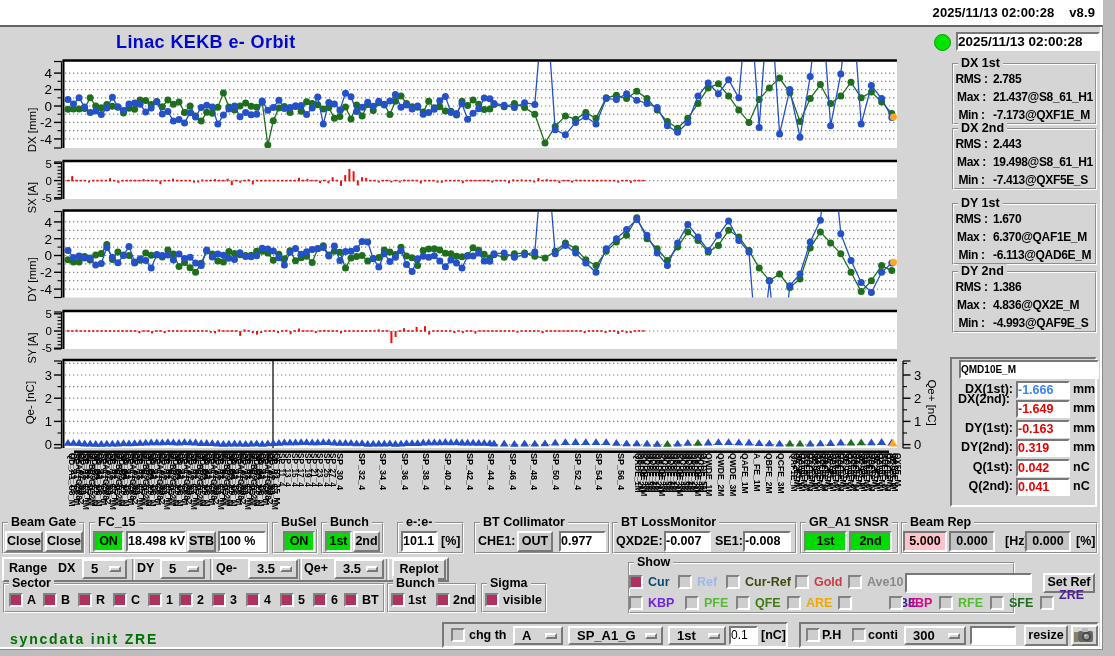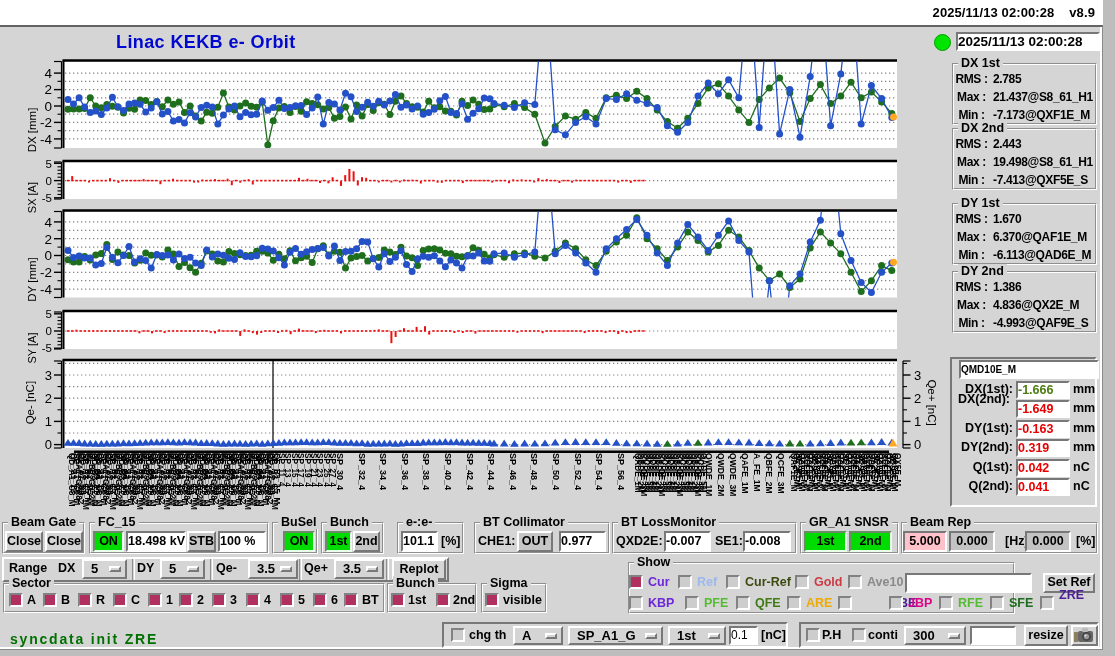--- a/index.html
+++ b/index.html
@@ -1284,21 +1284,21 @@
 <div class="stat" style="left:953px;top:248px"><span class="k">Min :</span>&nbsp;-6.113@QAD6E_M</div>
 <div class="grp" style="left:952px;top:271px;width:145px;height:62px">
     <span class="lbl" style="left:5px">DY 2nd</span>
   </div>
 <div class="stat" style="left:953px;top:280px"><span class="k">RMS :</span>&nbsp;1.386</div>
 <div class="stat" style="left:953px;top:298px"><span class="k">Max :</span>&nbsp;4.836@QX2E_M</div>
 <div class="stat" style="left:953px;top:316px"><span class="k">Min :</span>&nbsp;-4.993@QAF9E_S</div>
 <div class="sunken abs" style="left:950px;top:357px;width:147px;height:150px"></div>
 <div class="wbox" style="left:959px;top:360px;width:140px;height:19px;font-size:10px;line-height:15px">QMD10E_M</div>
 <div class="lab" style="left:955px;top:382px;width:58px;text-align:right">DX(1st):</div>
-<div class="wbox" style="left:1016px;top:381px;width:54px;height:18px;line-height:14px;color:#4d7c0f">-1.666</div>
+<div class="wbox" style="left:1016px;top:381px;width:54px;height:18px;line-height:14px;color:#3b82f6">-1.666</div>
 <div class="lab" style="left:1073px;top:382px">mm</div>
 <div class="lab" style="left:955px;top:392px;width:58px;text-align:center">DX(2nd):</div>
 <div class="wbox" style="left:1016px;top:400px;width:54px;height:18px;line-height:14px;color:#e80000">-1.649</div>
 <div class="lab" style="left:1073px;top:401px">mm</div>
 <div class="lab" style="left:955px;top:421px;width:58px;text-align:right">DY(1st):</div>
 <div class="wbox" style="left:1016px;top:420px;width:54px;height:18px;line-height:14px;color:#e80000">-0.163</div>
 <div class="lab" style="left:1073px;top:421px">mm</div>
 <div class="lab" style="left:955px;top:440px;width:58px;text-align:right">DY(2nd):</div>
 <div class="wbox" style="left:1016px;top:439px;width:54px;height:18px;line-height:14px;color:#e80000">0.319</div>
 <div class="lab" style="left:1073px;top:440px">mm</div>
@@ -1409,21 +1409,21 @@
 <div class="lab" style="left:453px;top:593px">2nd</div>
 <div class="grp" style="left:481px;top:583px;width:66px;height:30px">
     <span class="lbl" style="left:5px">Sigma</span>
   </div>
 <span class="cb on" style="left:485px;top:593px"></span>
 <div class="lab" style="left:503px;top:593px">visible</div>
 <div class="grp" style="left:628px;top:562px;width:387px;height:52px">
     <span class="lbl" style="left:5px">Show</span>
   </div>
 <span class="cb on" style="left:629px;top:575px"></span>
-<div class="lab" style="left:648px;top:575px;color:#6d28d9">Cur</div>
+<div class="lab" style="left:648px;top:575px;color:#0c4a6e">Cur</div>
 <span class="cb " style="left:678px;top:575px"></span>
 <div class="lab" style="left:697px;top:575px;color:#9cb8ee">Ref</div>
 <span class="cb " style="left:726px;top:575px"></span>
 <div class="lab" style="left:745px;top:575px;color:#3c4a10">Cur-Ref</div>
 <span class="cb " style="left:795px;top:575px"></span>
 <div class="lab" style="left:814px;top:575px;color:#cc3a44">Gold</div>
 <span class="cb " style="left:848px;top:575px"></span>
 <div class="lab" style="left:867px;top:575px;color:#8a8a8a">Ave10</div>
 <div class="wbox" style="left:905px;top:573px;width:127px;height:20px"></div>
 <div class="btn" style="left:1043px;top:573px;width:52px;height:20px;line-height:15px">Set Ref</div>

